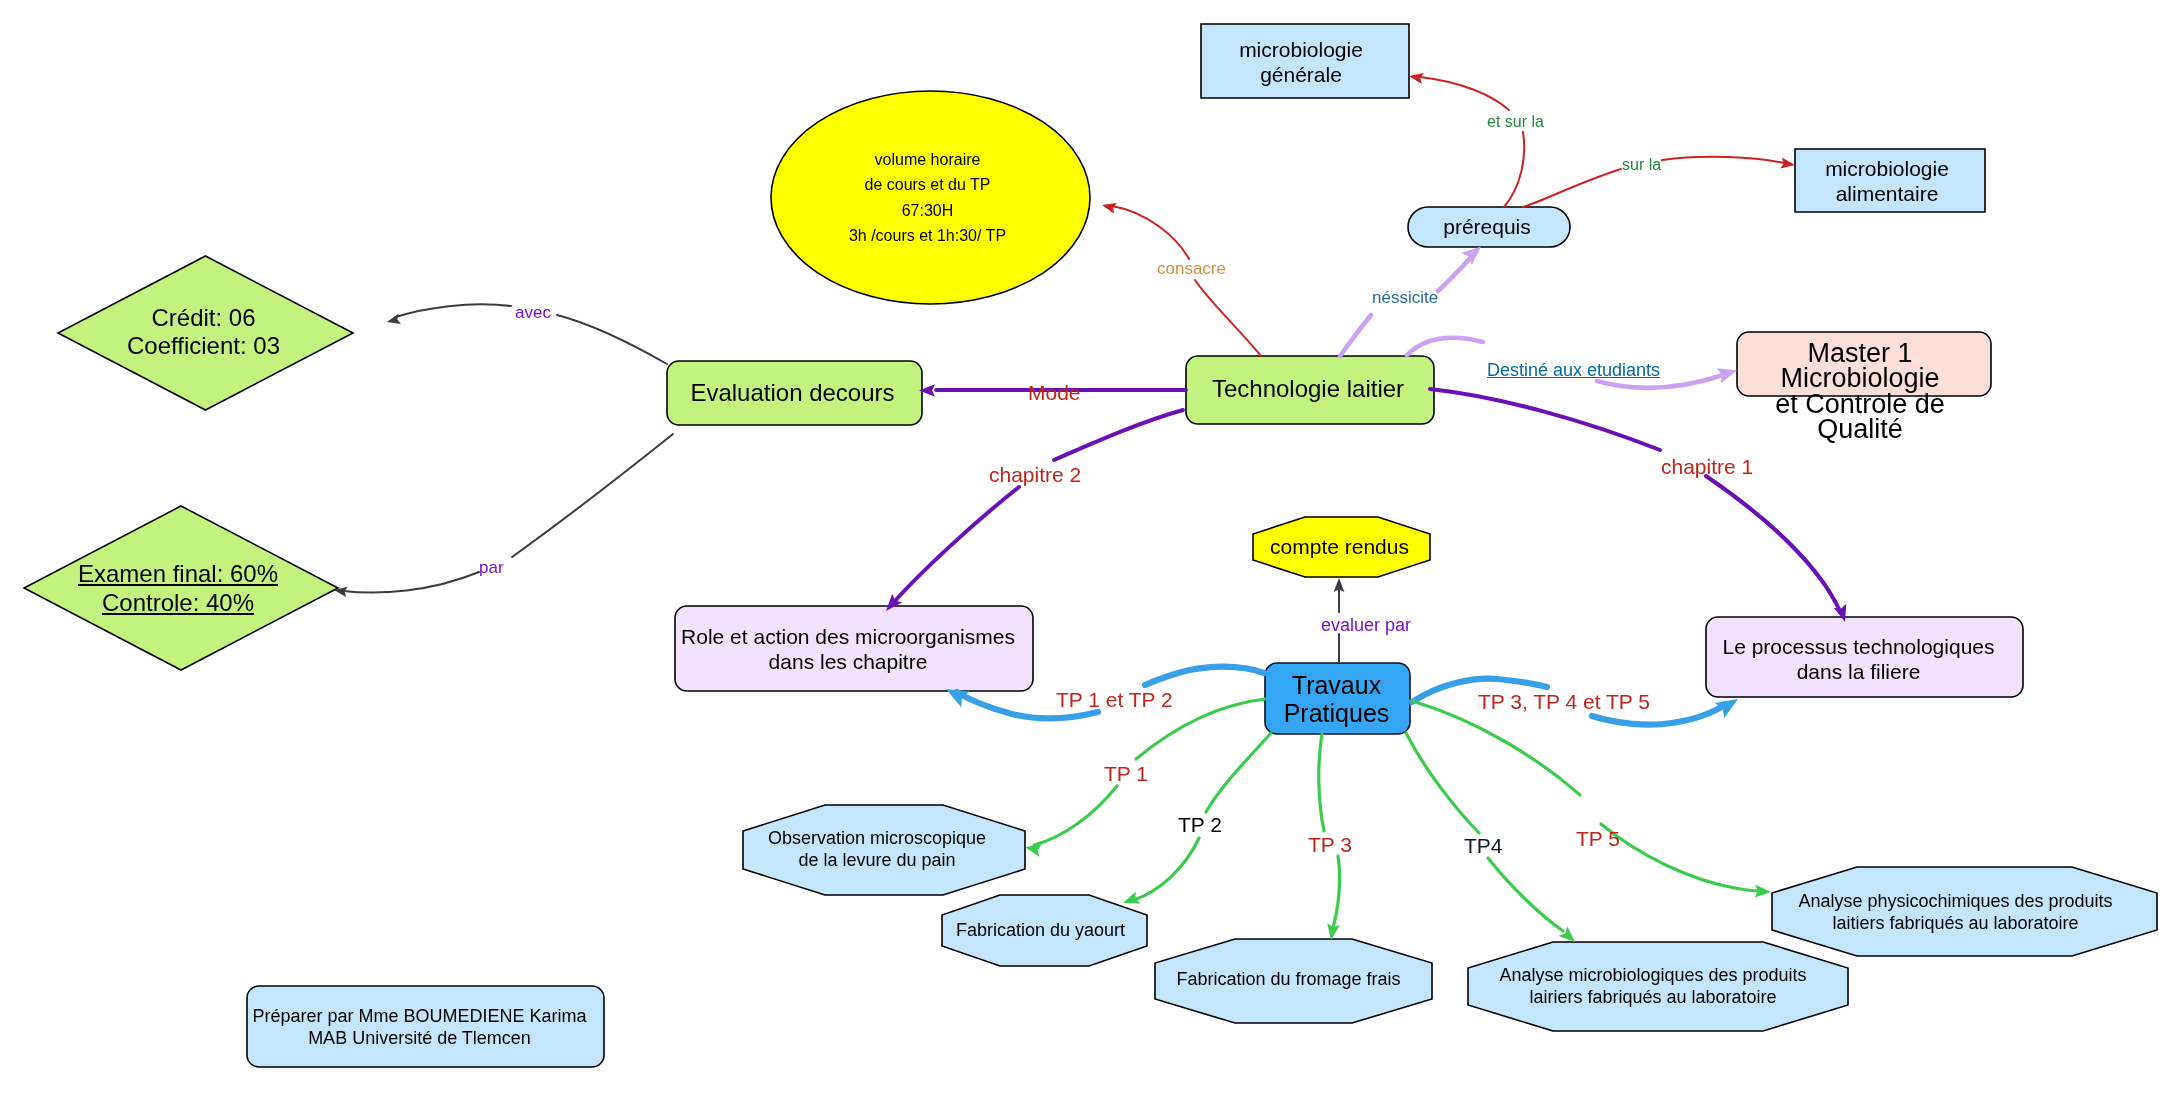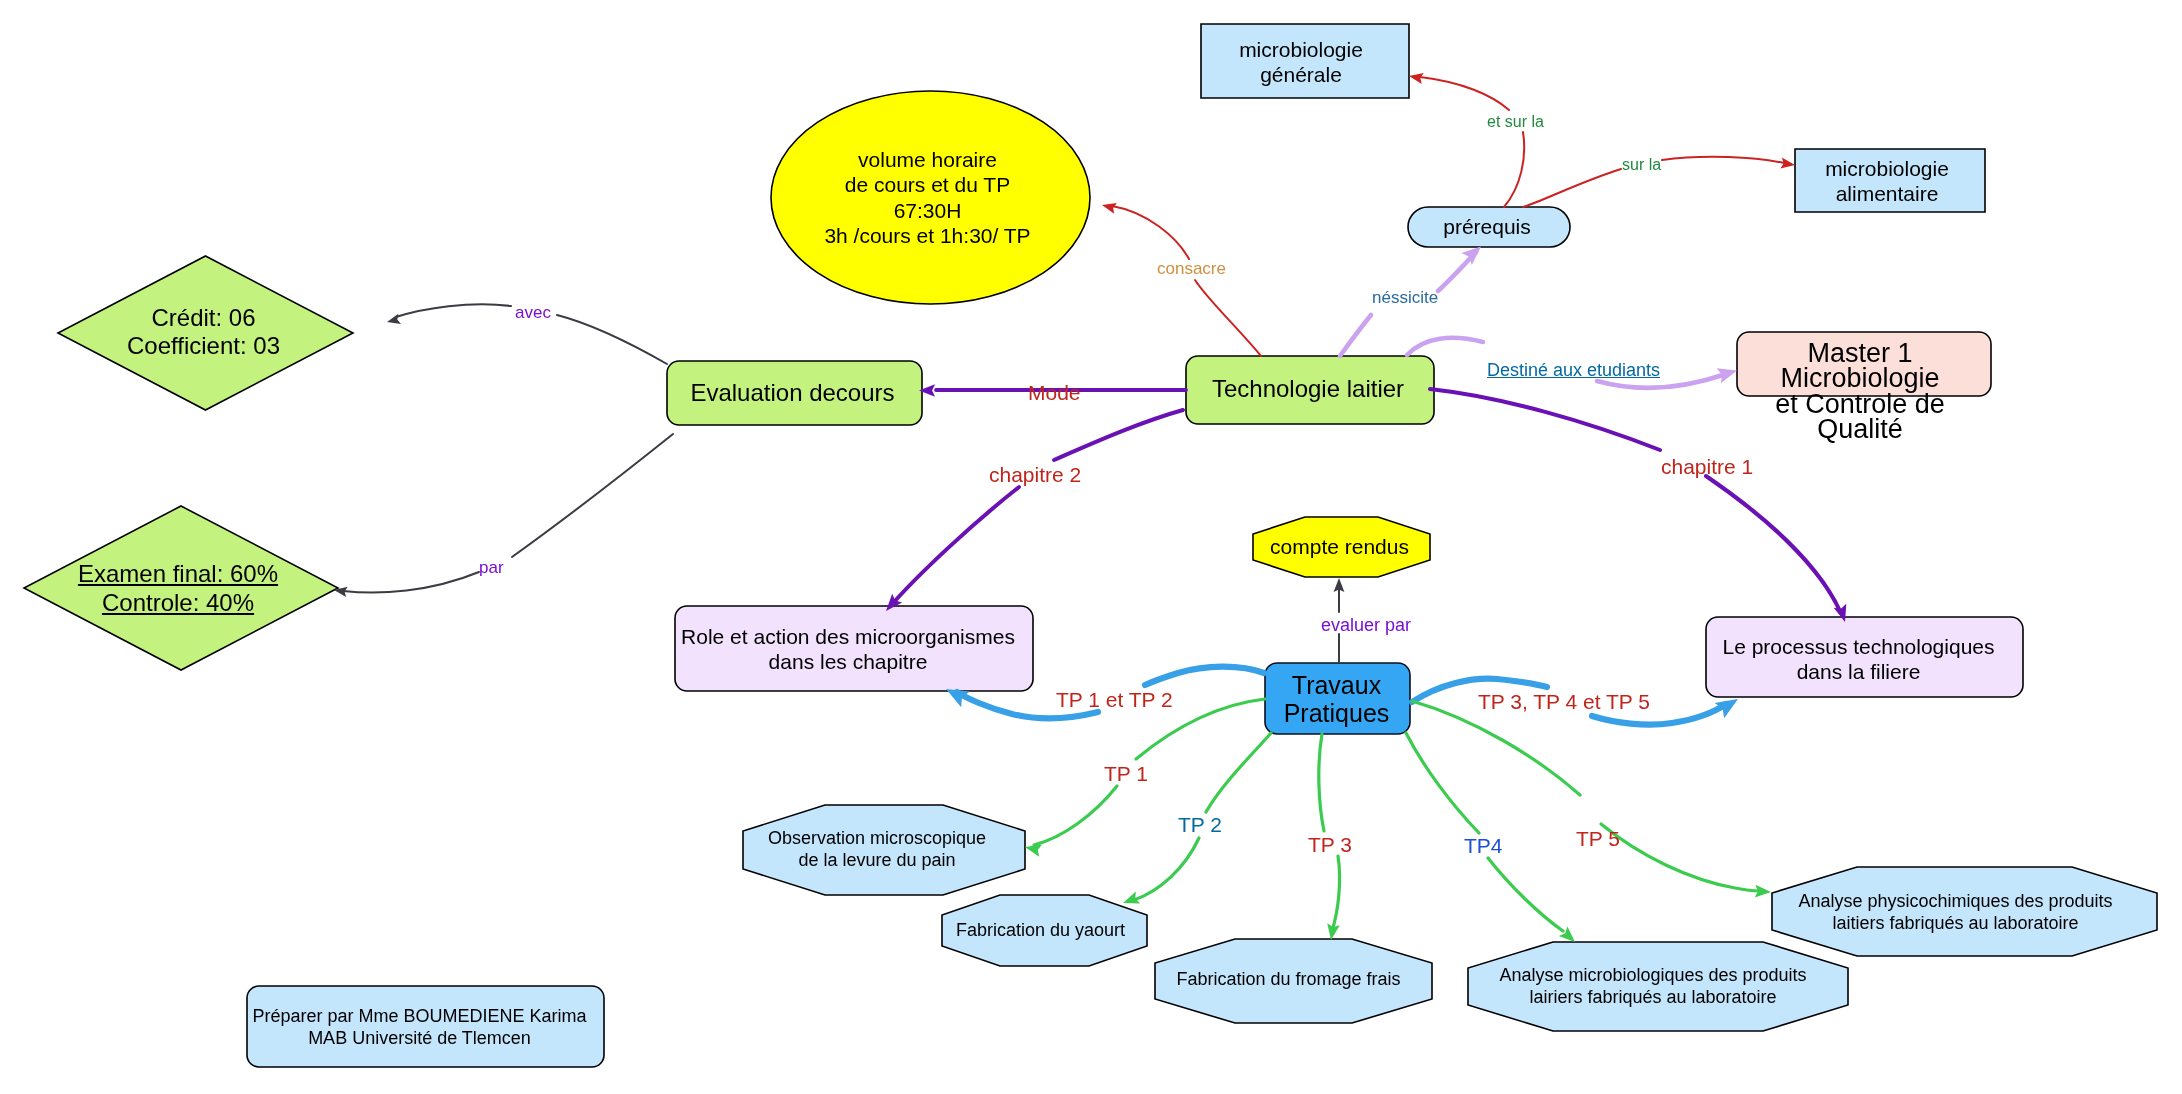--- a/index.html
+++ b/index.html
@@ -88,21 +88,21 @@
 <path d="M1488,858 C1510,886 1540,915 1563,931" fill="none" stroke="#3bcb4e" stroke-width="3.2" stroke-linecap="round"></path>
 <polygon points="1575.0,942.0 1558.8,936.1 1565.2,933.2 1567.4,926.5" fill="#3bcb4e"></polygon>
 <path d="M1412,701 C1474,719 1537,757 1580,795" fill="none" stroke="#3bcb4e" stroke-width="3.2" stroke-linecap="round"></path>
 <path d="M1601,824 C1640,856 1690,880 1735,888 C1745,890 1753,891 1760,891" fill="none" stroke="#3bcb4e" stroke-width="3.2" stroke-linecap="round"></path>
 <polygon points="1771.0,892.0 1754.7,897.6 1757.9,891.3 1755.4,884.8" fill="#3bcb4e"></polygon>
 </g>
 </svg>
 
 <div class="nodetext" style="left:1184px;top:375.44px;width:248px;font-size:24px;line-height:28.80px;">Technologie laitier</div>
 <div class="nodetext" style="left:665px;top:379.44px;width:255px;font-size:24px;line-height:28.80px;">Evaluation decours</div>
-<div class="nodetext" style="left:768px;top:147.26px;width:319px;font-size:21px;line-height:25.20px;">volume horaire
+<div class="nodetext" style="left:768px;top:147.26px;width:319px;font-size:16px;line-height:25.20px;">volume horaire
 de cours et du TP
 67:30H
 3h /cours et 1h:30/ TP</div>
 <div class="nodetext" style="left:56px;top:303.92px;width:295px;font-size:24px;line-height:27.84px;">Crédit: 06
 Coefficient: 03</div>
 <div class="nodetext" style="left:21px;top:560.44px;width:314px;font-size:24px;line-height:28.80px;text-decoration:underline;">Examen final: 60%
 Controle: 40%</div>
 <div class="nodetext" style="left:1197px;top:37.26px;width:208px;font-size:21px;line-height:25.20px;">microbiologie
 générale</div>
 <div class="nodetext" style="left:1792px;top:156.26px;width:190px;font-size:21px;line-height:25.20px;">microbiologie
@@ -134,17 +134,17 @@
 <div class="elabel" style="left:1487px;top:360.9px;font-size:18px;color:#0369a1;text-decoration:underline;">Destiné aux etudiants</div>
 <div class="elabel" style="left:1028px;top:382.4px;font-size:21px;color:#c0251c;">Mode</div>
 <div class="elabel" style="left:515px;top:303.7px;font-size:17px;color:#7a0fd4;">avec</div>
 <div class="elabel" style="left:479px;top:558.7px;font-size:17px;color:#7a0fd4;">par</div>
 <div class="elabel" style="left:989px;top:464.4px;font-size:21px;color:#c0251c;">chapitre 2</div>
 <div class="elabel" style="left:1661px;top:456.4px;font-size:21px;color:#c0251c;">chapitre 1</div>
 <div class="elabel" style="left:1321px;top:615.9px;font-size:18px;color:#7a0fd4;">evaluer par</div>
 <div class="elabel" style="left:1056px;top:689.4px;font-size:21px;color:#c0251c;">TP 1 et TP 2</div>
 <div class="elabel" style="left:1478px;top:691.4px;font-size:21px;color:#c0251c;">TP 3, TP 4 et TP 5</div>
 <div class="elabel" style="left:1104px;top:763.4px;font-size:21px;color:#c0251c;">TP 1</div>
-<div class="elabel" style="left:1178px;top:814.4px;font-size:21px;color:#0369a1;">TP 2</div>
+<div class="elabel" style="left:1178px;top:814.4px;font-size:21px;color:#000000;">TP 2</div>
 <div class="elabel" style="left:1308px;top:834.4px;font-size:21px;color:#c0251c;">TP 3</div>
-<div class="elabel" style="left:1464px;top:835.4px;font-size:21px;color:#1d4ed8;">TP4</div>
+<div class="elabel" style="left:1464px;top:835.4px;font-size:21px;color:#0f172a;">TP4</div>
 <div class="elabel" style="left:1576px;top:800.4px;font-size:21px;color:#c0251c;margin-top:28px;">TP 5</div>
 </div>
 
 </body></html>

